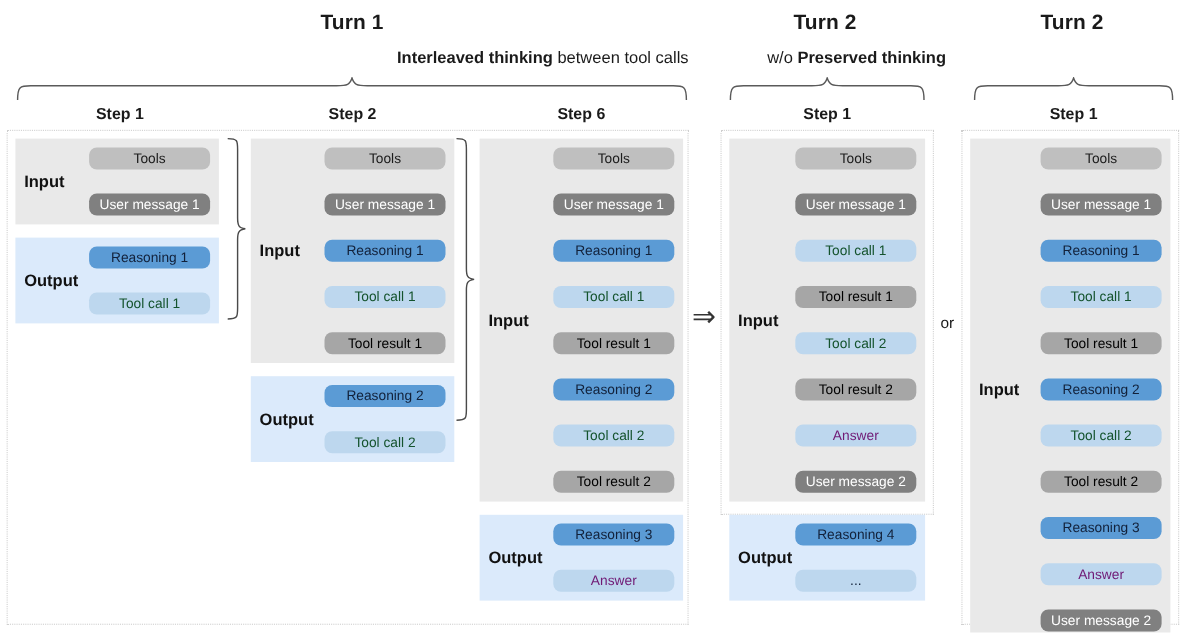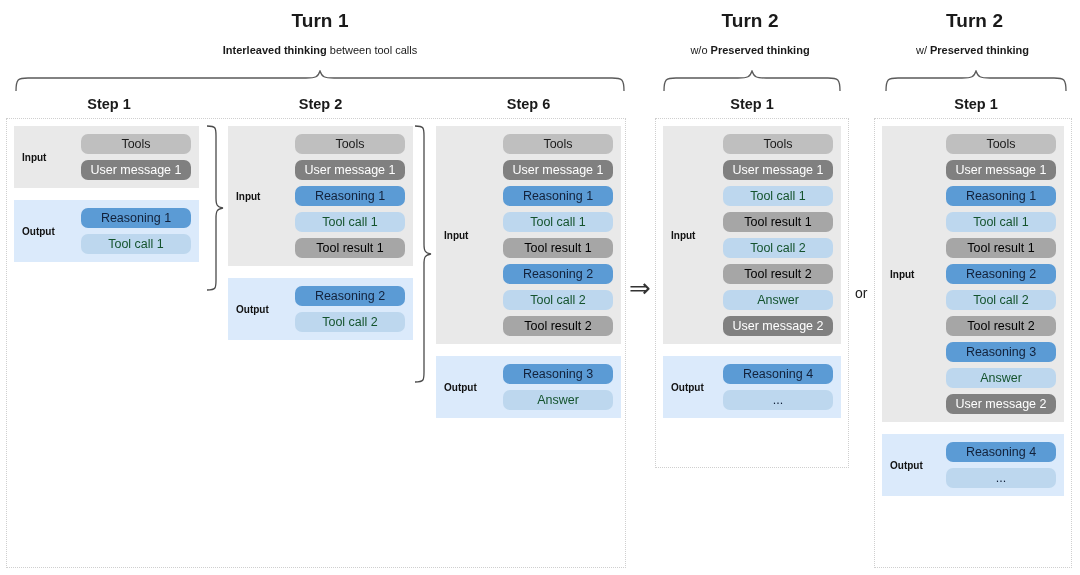--- a/index.html
+++ b/index.html
@@ -12,21 +12,21 @@
     position:relative;
   }
   .stage{position:absolute;left:0;top:0;width:1080px;height:575px;}
 
   
   .turn-title{
     position:absolute;text-align:center;font-weight:bold;font-size:19px;
     letter-spacing:.1px;white-space:nowrap;
   }
   .turn-sub{
-    position:absolute;text-align:center;font-size:11px;white-space:nowrap;
+    position:absolute;text-align:right;font-size:15px;white-space:nowrap;
   }
   .turn-sub b{font-weight:bold;}
   .brace-wrap{position:absolute;}
   .brace-wrap svg{display:block;}
   .step-label{
     position:absolute;text-align:center;font-weight:bold;font-size:14.5px;
     white-space:nowrap;
   }
 
   
@@ -38,42 +38,42 @@
   
   .stepcol{position:absolute;}
   .band{
     position:relative;box-sizing:border-box;
     display:flex;align-items:center;
     width:100%;
   }
   .band.input{background:#e9e9e9;}
   .band.output{background:#dbeafb;}
   .band-label{
-    font-weight:bold;font-size:10px;color:#111;
+    font-weight:bold;font-size:15px;color:#111;
     flex:0 0 auto;text-align:left;padding-left:8px;
   }
   .pills{
     flex:1 1 auto;display:flex;flex-direction:column;
-    align-items:flex-end;padding:8px 8px 8px 0;gap:6px;
+    align-items:flex-end;padding:8px 8px 8px 0;gap:22px;
   }
   .pill{
     box-sizing:border-box;
     border-radius:7px;
     font-size:12.5px;
     text-align:center;
     line-height:20px;
     height:20px;
     width:110px;
   }
   .pill.tools{background:#bfbfbf;color:#1b1b1b;}
   .pill.user{background:#808080;color:#ffffff;}
   .pill.result{background:#a6a6a6;color:#000000;}
   .pill.reasoning{background:#5b9bd5;color:#12213a;}
   .pill.toolcall{background:#bdd7ee;color:#14532d;}
-  .pill.answer{background:#bdd7ee;color:#14532d;}
+  .pill.answer{background:#bdd7ee;color:#701a75;}
   .pill.ellipsis{background:#bdd7ee;color:#12213a;}
 
   .gap{height:12px;background:transparent;}
 
   
   .sidebrace{position:absolute;}
   .sidebrace svg{display:block;}
 
   
   .arrow{
@@ -93,23 +93,20 @@
   <div class="turn-sub" style="left:14px;top:44px;width:612px;">
     <b>Interleaved thinking</b><span> between tool calls</span>
   </div>
 
   <div class="turn-title" style="left:655px;top:10px;width:190px;">Turn 2</div>
   <div class="turn-sub" style="left:640px;top:44px;width:220px;">
     <span>w/o </span><b>Preserved thinking</b>
   </div>
 
   <div class="turn-title" style="left:877px;top:10px;width:195px;">Turn 2</div>
-  <div class="turn-sub" style="left:865px;top:44px;width:215px;">
-    <span>w/ </span><b>Preserved thinking</b>
-  </div>
 
   <div class="brace-wrap" style="left:14px;top:70px;">
     <svg width="612" height="22" viewBox="0 0 612 22">
       <path d="M2,21 C2,9 4,8 14,8 L292,8 C302,8 304,7 306,1 C308,7 310,8 320,8 L598,8 C608,8 610,9 610,21" fill="none" stroke="#5a5a5a" stroke-width="1.3"></path>
     </svg>
   </div>
 
   <div class="brace-wrap" style="left:662px;top:70px;">
     <svg width="180" height="22" viewBox="0 0 180 22">
       <path d="M2,21 C2,9 4,8 14,8 L76,8 C86,8 88,7 90,1 C92,7 94,8 104,8 L166,8 C176,8 178,9 178,21" fill="none" stroke="#5a5a5a" stroke-width="1.3"></path>

